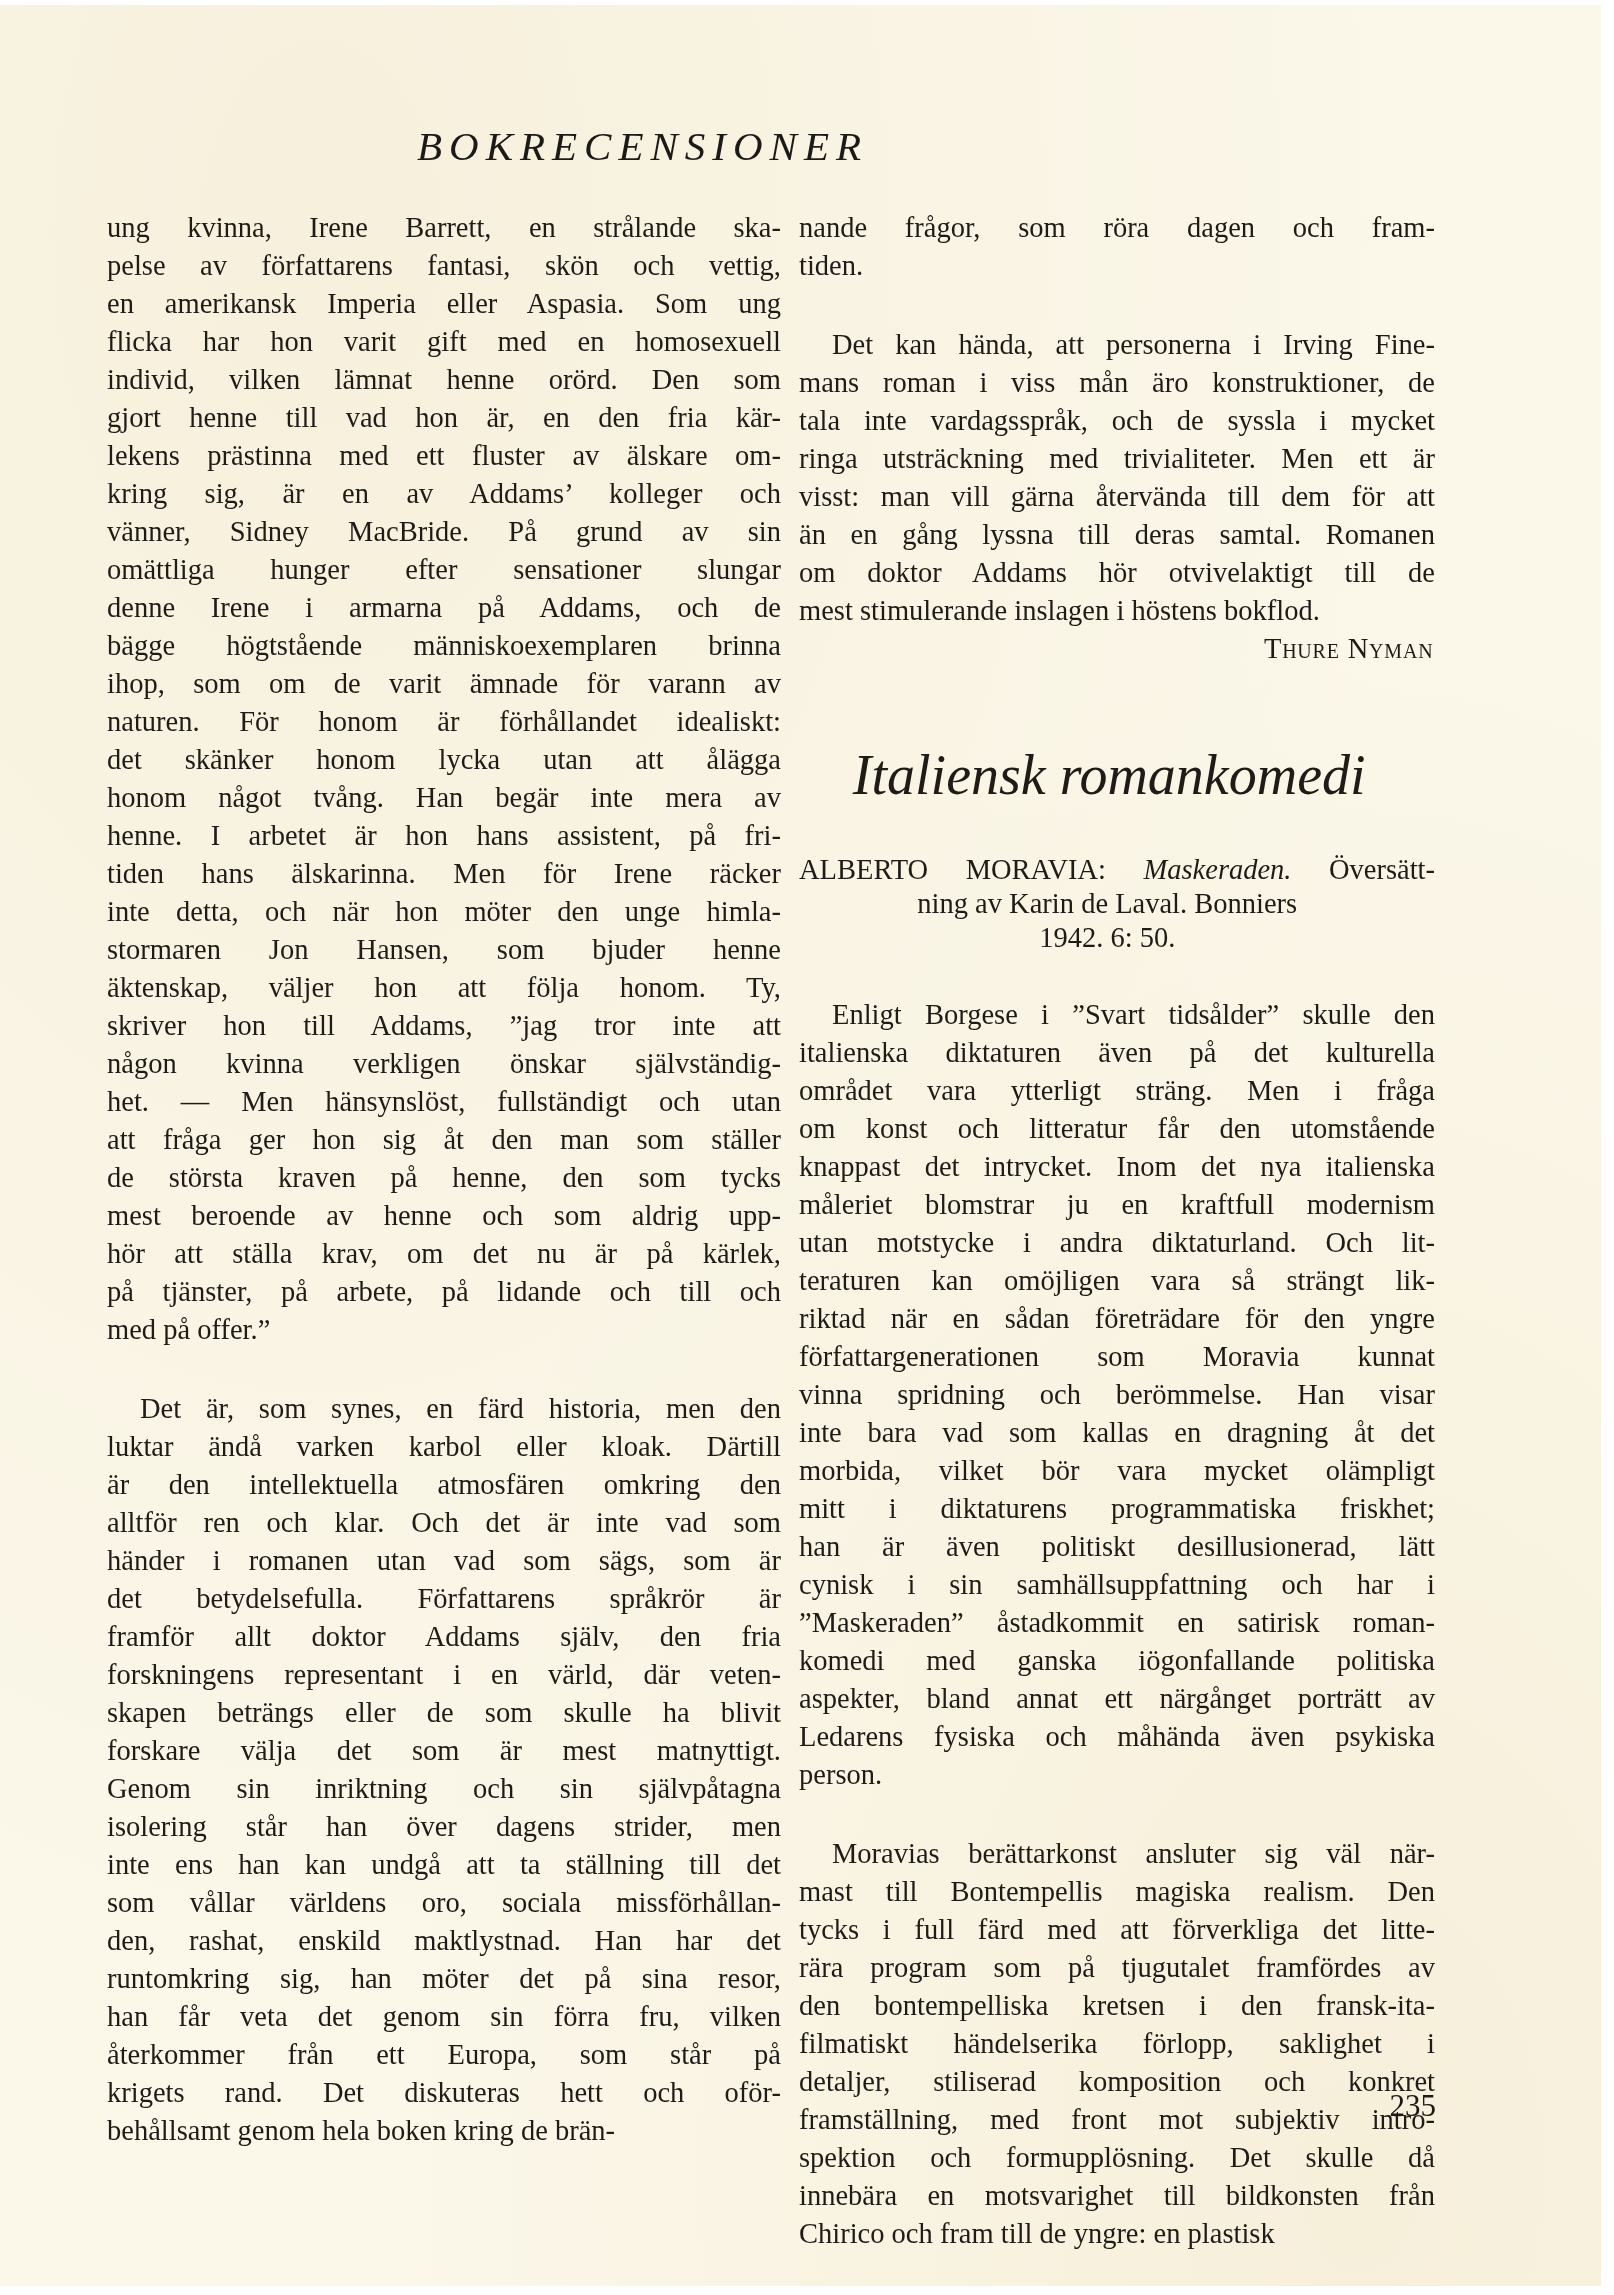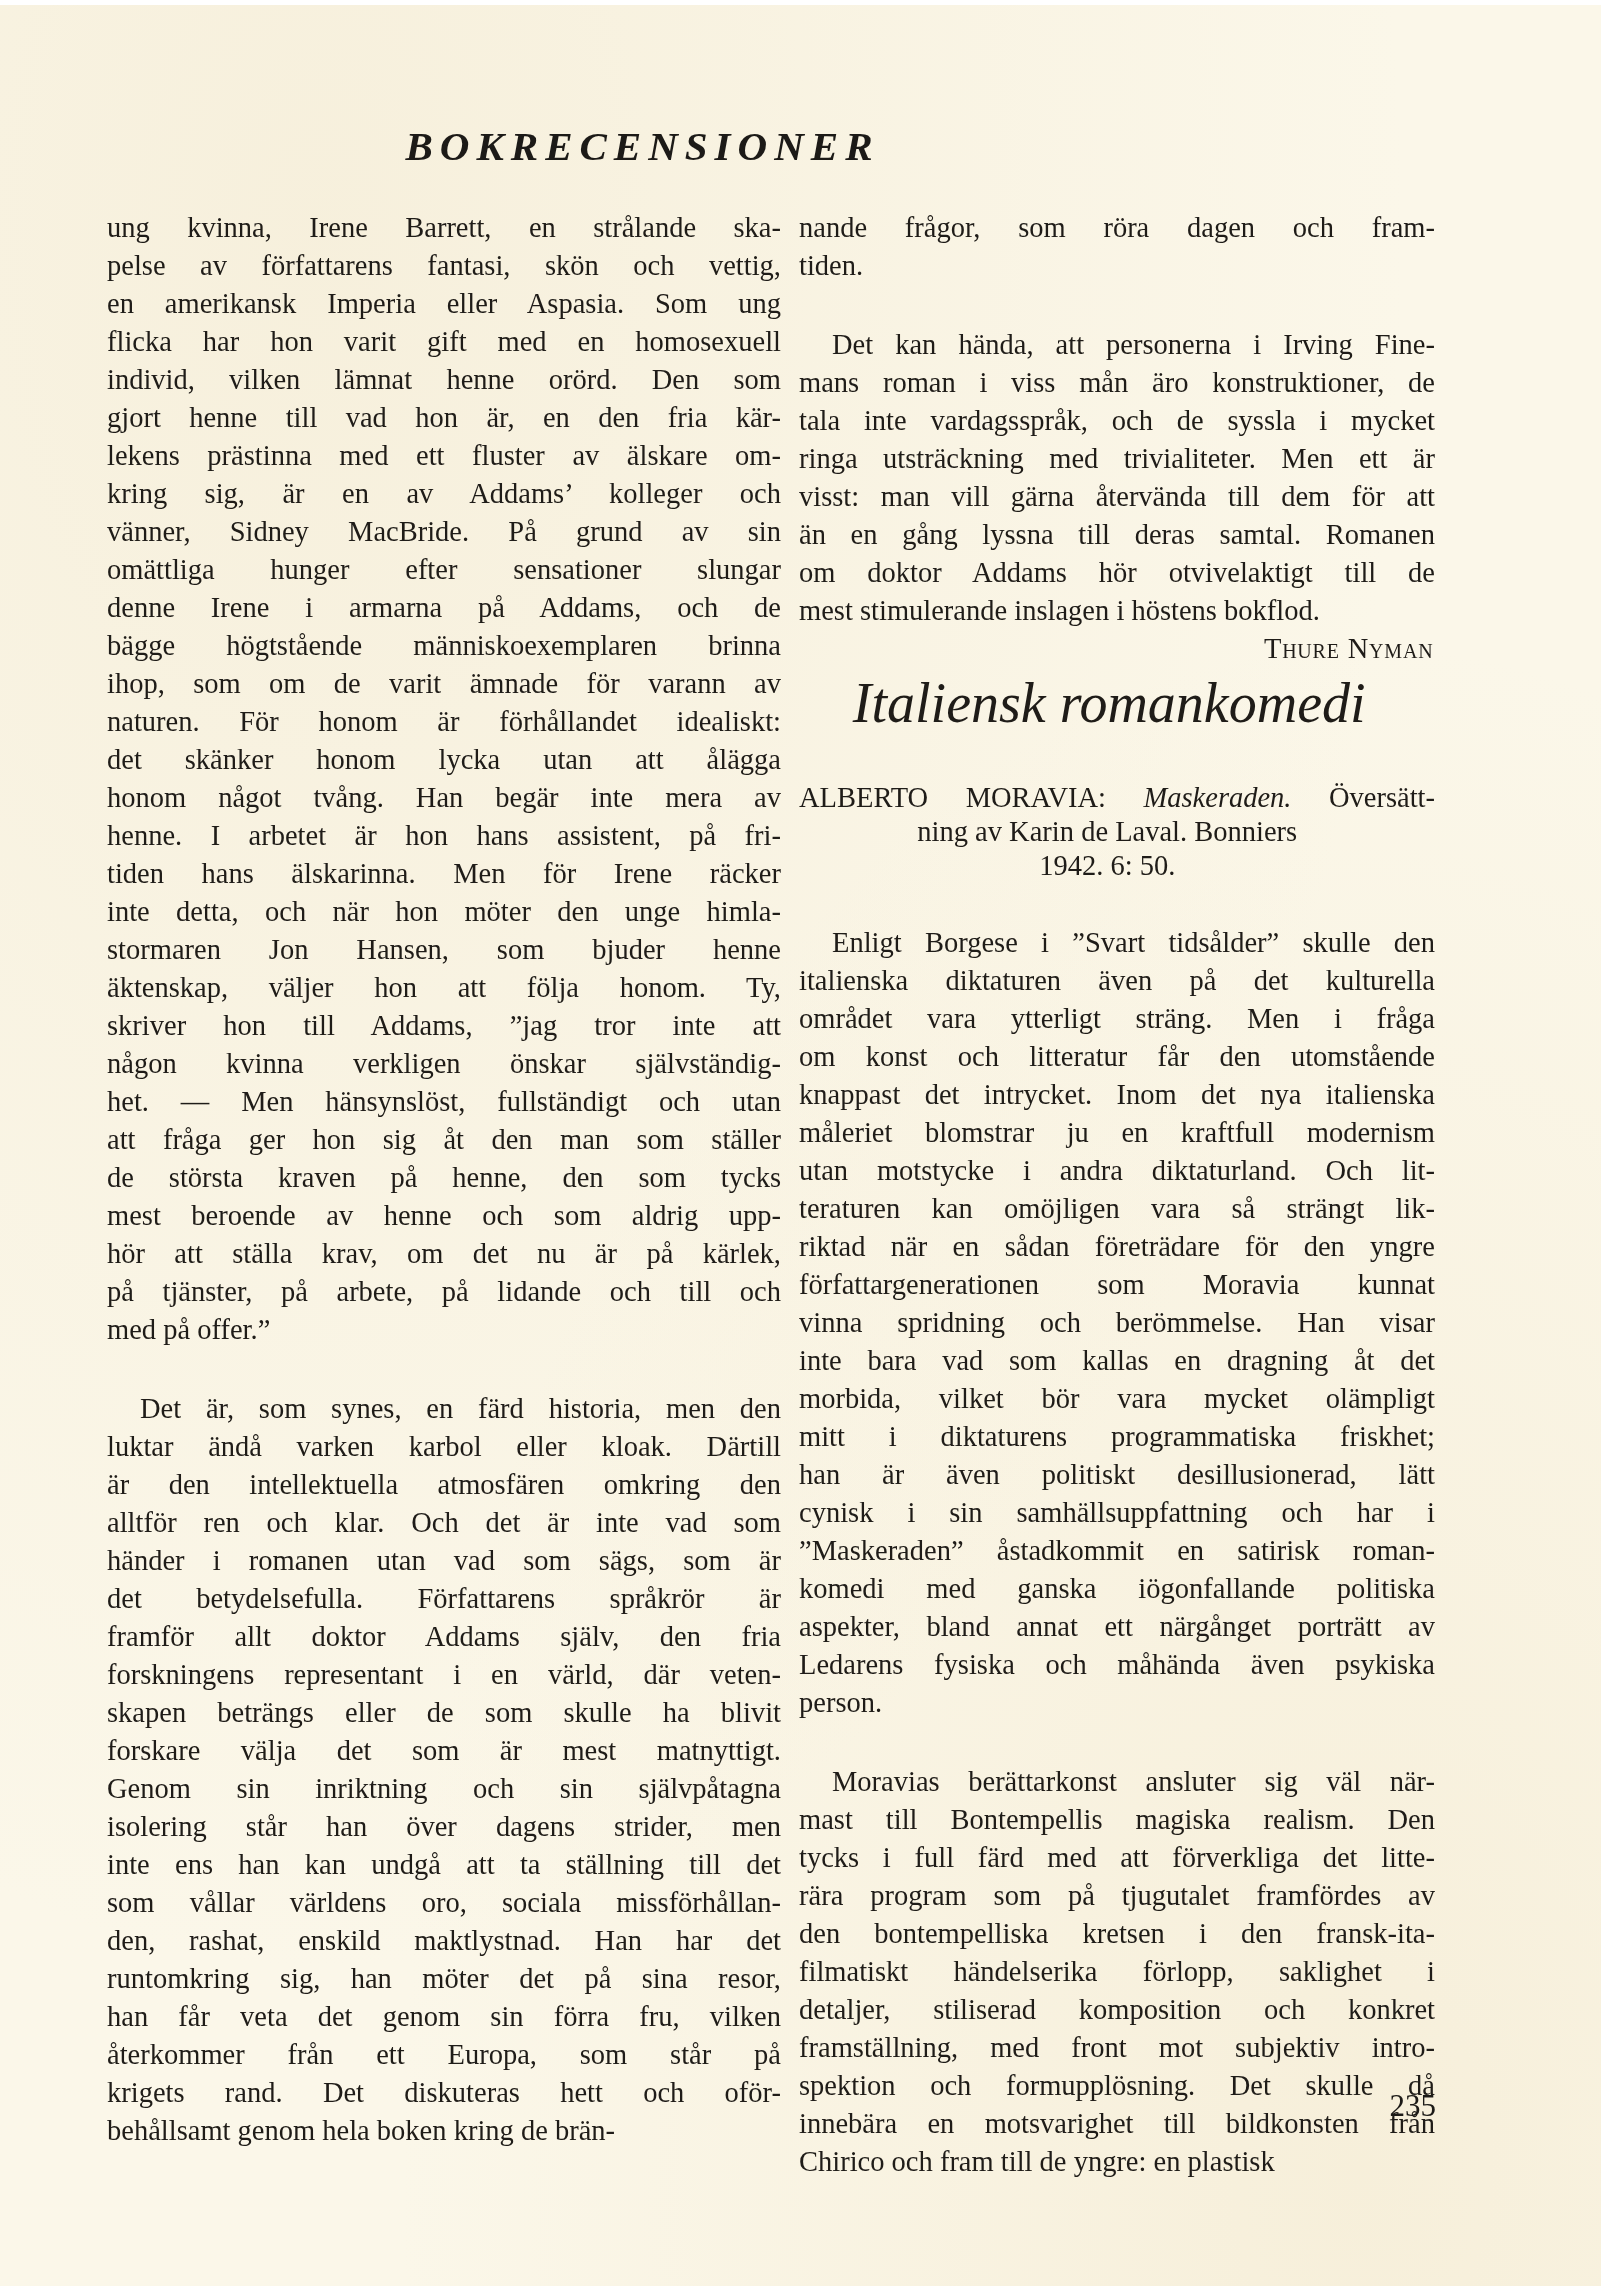--- a/index.html
+++ b/index.html
@@ -11,36 +11,36 @@
   }
   .paper {
     position: absolute; left: 0; top: 4.7px; width: 1601px; height: 2281px;
     background: #fbf7e9;
     background-image: radial-gradient(ellipse at 20% 10%, rgba(238,226,196,0.35), rgba(0,0,0,0) 60%),
                       radial-gradient(ellipse at 85% 95%, rgba(238,224,190,0.35), rgba(0,0,0,0) 50%);
   }
   .running-head {
     position: absolute; left: 0; width: 1285px; top: 117px; text-align: center;
     font-family: "Liberation Serif", "DejaVu Serif", serif;
-    font-style: italic; font-size: 41px; letter-spacing: 7px; color: #1c1a17; font-weight: bold;
+    font-style: italic; font-size: 41px; letter-spacing: 7px; color: #1c1a17;
   }
   .col {
     position: absolute; top: 204px;
     font-family: "Liberation Serif", "DejaVu Serif", serif;
     font-size: 28.5px; line-height: 38px; color: #1f1c18;
   }
   .col.left { left: 107px; width: 674px; }
   .col.right { left: 799px; width: 636px; }
   .line { display: block; white-space: nowrap; text-align: justify; text-align-last: justify; height: 38px; }
   .line.last { text-align-last: left; }
   .line.indent { padding-left: 33px; margin-top: 41px; }
   .signature { display: block; text-align: right; height: 38px; font-variant: small-caps; letter-spacing: 0.8px; padding-right: 1.6px; }
   .article-title {
     display: block; text-align: center; font-style: italic;
-    font-size: 56px; line-height: 70px; margin-bottom: 43px;
+    font-size: 56px; line-height: 70px; margin-top: 72px; margin-bottom: 43px;
     padding-right: 15.6px;
   }
   .citation { display: block; text-align: center; height: 34px; line-height: 34px; padding-right: 19.5px; }
   .citation.first { text-align: justify; text-align-last: justify; padding-right: 0; }
   .citation-block { margin-bottom: 6px; }
   .page-number {
     position: absolute; left: 1361px; top: 2083px; width: 75px; text-align: right;
     font-family: "Liberation Serif", "DejaVu Serif", serif; font-size: 31px; color: #1c1a17;
   }
   i { font-style: italic; }

